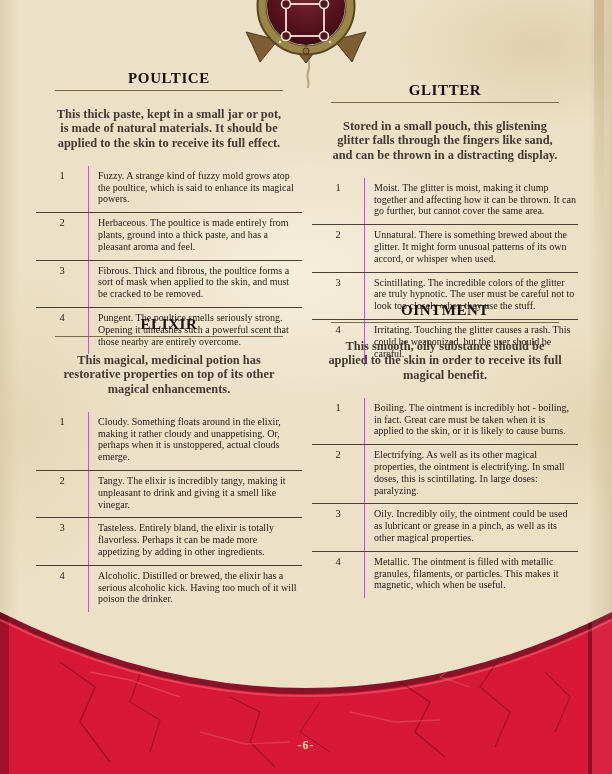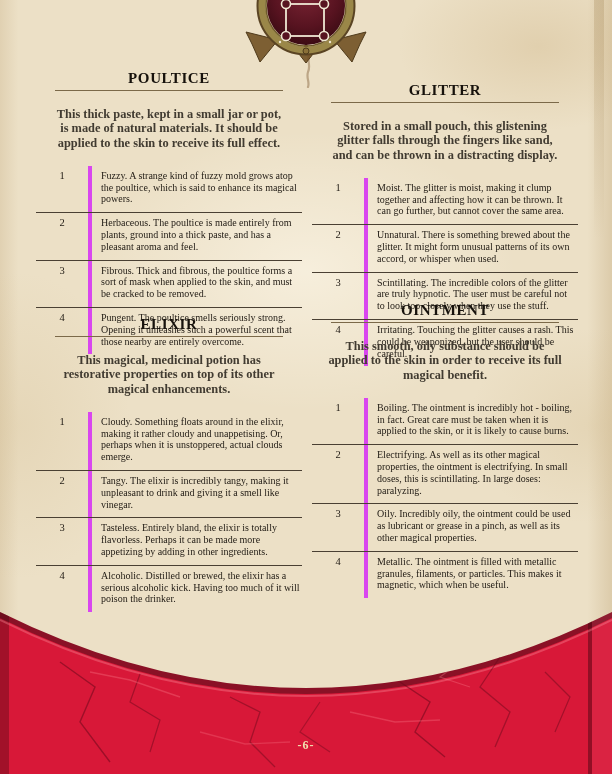--- a/index.html
+++ b/index.html
@@ -30,21 +30,21 @@
     line-height:1.15;margin:16px;
   }
   .d100-table{margin-top:11px;}
   .t-row{display:flex;border-bottom:1px solid #4a4033;}
   .t-row:last-child{border-bottom:none;}
   .t-num{
     width:52px;flex:0 0 52px;text-align:center;font-size:10.5px;color:#262019;
     padding-top:4px;
   }
   .t-desc{
-    flex:1;border-left:4px solid #d946ef;padding:4px 2px 7px 9px;
+    flex:1;border-left:1px solid #d946ef;padding:4px 2px 7px 9px;
     font-size:10px;line-height:1.18;color:#262019;
   }
   #sec-poultice{top:70px;left:36px;}
   #sec-glitter{top:82px;left:312px;}
   #sec-elixir{top:316px;left:36px;}
   #sec-ointment{top:302px;left:312px;}
   .medallion{position:absolute;top:0;left:236px;width:140px;height:66px;}
   .smudge{position:absolute;top:54px;left:302px;width:14px;height:34px;}
   .footer-art{position:absolute;left:0;top:602px;width:612px;height:172px;}
   .page-num{

